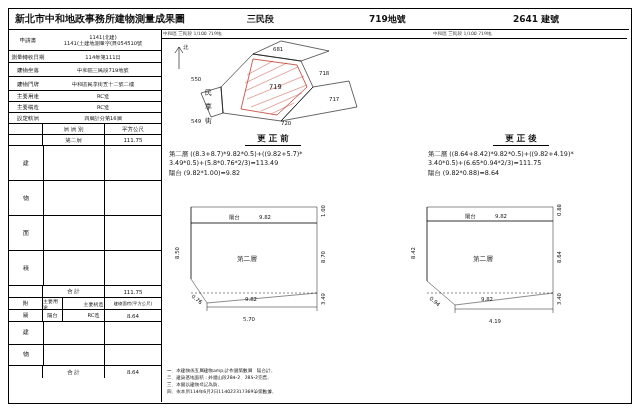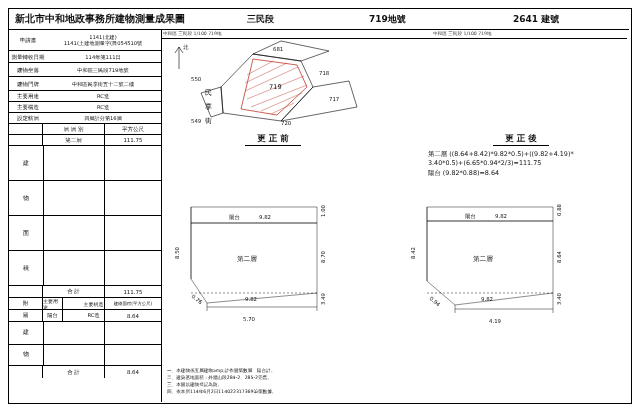--- a/index.html
+++ b/index.html
@@ -179,20 +179,23 @@
       <text x="44" y="66" class="lbl-cn">民</text>
       <text x="44" y="80" class="lbl-cn">享</text>
       <text x="44" y="94" class="lbl-cn">街</text>
     </svg>
 
     <div class="sec-title" style="left:300px;top:104px;width:120px;">更 正 後</div>
     <div class="sec-title" style="left:52px;top:104px;width:120px;">更 正 前</div>
     <div style="position:absolute;left:84px;top:116px;width:56px;height:0;border-top:1px solid #000;"></div>
     <div style="position:absolute;left:332px;top:116px;width:56px;height:0;border-top:1px solid #000;"></div>
 
+    <div class="formula" style="left:8px;top:121px;width:230px;white-space:pre-line;">第二層 ((8.3+8.7)*9.82*0.5)+((9.82+5.7)*
+3.49*0.5)+(5.8*0.76*2/3)=113.49
+陽台 (9.82*1.00)=9.82</div>
     <div class="formula" style="left:238px;top:121px;width:232px;white-space:pre-line;margin-left:29px;">第二層 ((8.64+8.42)*9.82*0.5)+((9.82+4.19)*
 3.40*0.5)+(6.65*0.94*2/3)=111.75
 陽台 (9.82*0.88)=8.64</div>
 
     <svg width="230" height="140" viewBox="0 0 230 140" style="left:6px;top:160px;">
       <path d="M24,18 L150,18 L150,34 L24,34 Z" class="thin"></path>
       <path d="M24,34 L150,34 L150,104 L40,114 L24,90 Z" class="thin"></path>
       <path d="M24,18 L24,90" class="thin"></path>
       <line x1="24" y1="104" x2="150" y2="104" class="thin" stroke-dasharray="2,2"></line>
       <text x="62" y="30" class="lbl">陽台</text>

